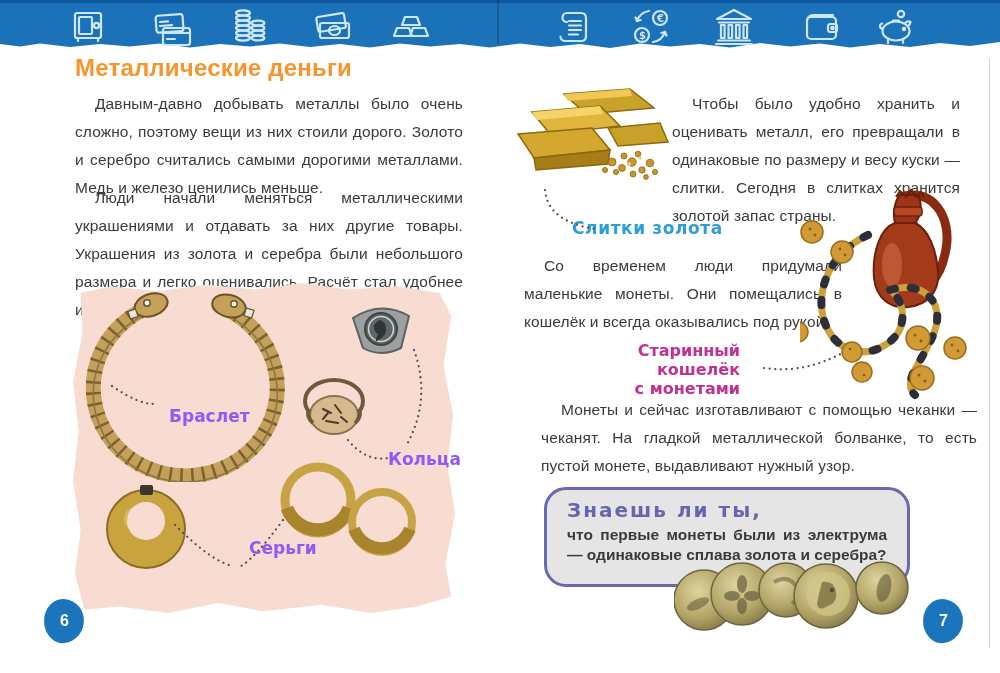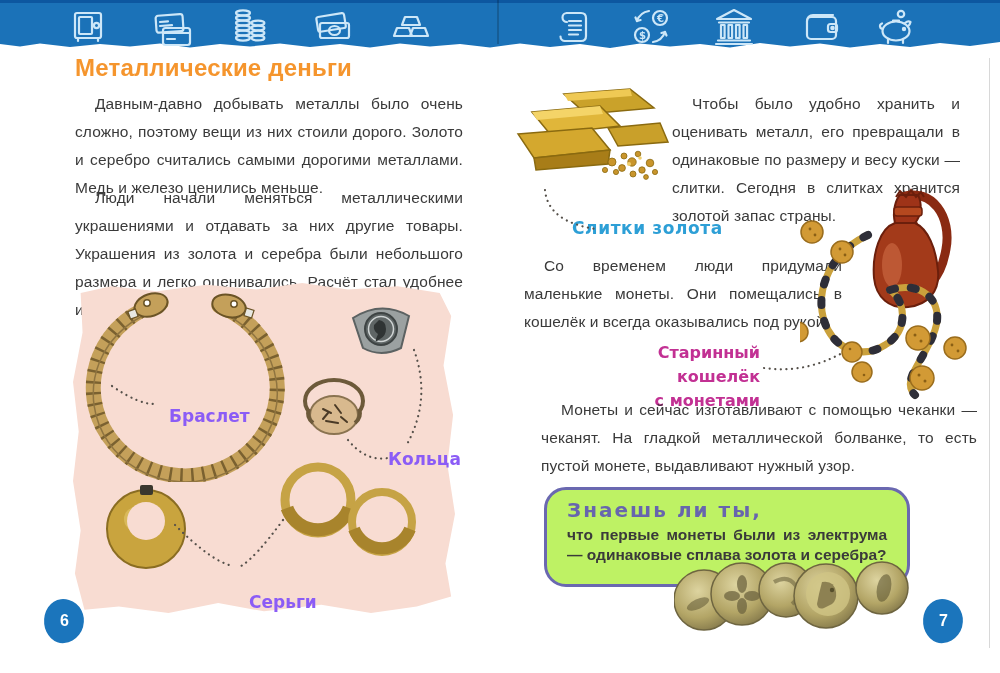--- a/index.html
+++ b/index.html
@@ -17,32 +17,32 @@
   .hicon text{stroke:none;fill:#cde7f8;font-family:"DejaVu Sans",sans-serif;font-weight:bold;}
 
   
   .body-text{position:absolute;font-size:15.5px;line-height:28px;color:#3a3a3a;
              text-align:justify;text-indent:20px;letter-spacing:.1px;}
   .page-title{position:absolute;left:75px;top:54px;font-size:24px;font-weight:bold;
               color:#f5952d;letter-spacing:.2px;}
   .hand{font-family:"DejaVu Sans",sans-serif;font-weight:bold;}
   .ill-label{position:absolute;font-size:17px;color:#8b5cf6;margin-left:28px;}
   .caption-blue{position:absolute;left:572px;top:218px;font-size:17px;color:#2d9fd6;letter-spacing:.6px;}
-  .caption-magenta{position:absolute;left:580px;top:341px;width:180px;text-align:right;
-                   font-size:16px;line-height:24px;color:#c23093;}
+  .caption-magenta{position:absolute;left:560px;top:341px;width:180px;text-align:right;
+                   font-size:16px;line-height:19px;color:#c23093;}
 
   
   .pink-blob{position:absolute;left:73px;top:283px;width:382px;height:330px;background:#f8dcd2;
     clip-path:polygon(2% 3%,10% 1%,22% 2.5%,35% .5%,48% 2%,60% 0,72% 2%,85% 1%,96% 3%,99% 10%,97% 25%,99.5% 40%,98% 55%,100% 70%,97.5% 85%,99% 95%,90% 98%,78% 100%,65% 97.5%,50% 99.5%,38% 97%,25% 100%,12% 98%,3% 99%,.5% 88%,2% 75%,0 60%,1.5% 45%,0 30%,2.5% 15%);}
 
   .abs{position:absolute;}
   .overlay{position:absolute;left:0;top:0;width:1000px;height:673px;pointer-events:none;}
 
   
-  .fact-box{position:absolute;left:544px;top:487px;width:366px;height:100px;background:#bef264;
+  .fact-box{position:absolute;left:544px;top:487px;width:366px;height:100px;background:#e5e5e5;
             border:3px solid #6a68b0;border-radius:22px;box-sizing:border-box;padding:8px 20px;}
   .fact-title{font-family:"DejaVu Sans",sans-serif;font-size:20px;font-weight:bold;
               color:#6765ae;letter-spacing:2px;}
   .fact-text{margin-top:3px;font-size:15.5px;line-height:20px;font-weight:bold;color:#3a3a3a;
              text-align:justify;}
 
   
   .pnum{position:absolute;width:40px;height:44px;background:#1b75bc;color:#ffffff;
         font-size:16px;font-weight:bold;display:flex;align-items:center;justify-content:center;
         border-radius:48% 52% 55% 45% / 52% 48% 52% 48%;transform:rotate(-6deg);}
@@ -205,21 +205,21 @@
   <circle cx="42" cy="48" r="33" fill="none" stroke="#c6a345" stroke-width="9"></circle>
   <path d="M11,56 a33,33 0 0 0 62,0" fill="none" stroke="#a8842c" stroke-width="13"></path>
   <path d="M28,18 q14,-9 28,0" fill="none" stroke="#c6a345" stroke-width="4"></path>
   <circle cx="106" cy="70" r="30" fill="none" stroke="#c6a345" stroke-width="8"></circle>
   <path d="M78,77 a30,30 0 0 0 56,0" fill="none" stroke="#a8842c" stroke-width="12"></path>
   <path d="M93,43 q13,-8 26,0" fill="none" stroke="#c6a345" stroke-width="4"></path>
 </svg>
 
 <div class="ill-label hand" style="left:141px;top:406px">Браслет</div>
 <div class="ill-label hand" style="left:360px;top:449px">Кольца</div>
-<div class="ill-label hand" style="left:221px;top:592px">Серьги</div>
+<div class="ill-label hand" style="left:221px;top:538px">Серьги</div>
 
 <div class="pnum" style="left:44px;top:599px">
   <span>6</span>
   </div>
 
 <svg class="abs" style="left:512px;top:84px" width="160" height="110" viewBox="0 0 160 110">
   <polygon points="52,10 118,5 142,24 74,30" fill="#caa22a" stroke="#8a6a10" stroke-width="1.5"></polygon>
   <polygon points="52,10 118,5 120,12 56,17" fill="#efc954"></polygon>
   <polygon points="20,28 88,22 108,42 38,50" fill="#e0b63a" stroke="#8a6a10" stroke-width="1.5"></polygon>
   <polygon points="20,28 88,22 91,30 25,36" fill="#f4d468"></polygon>

